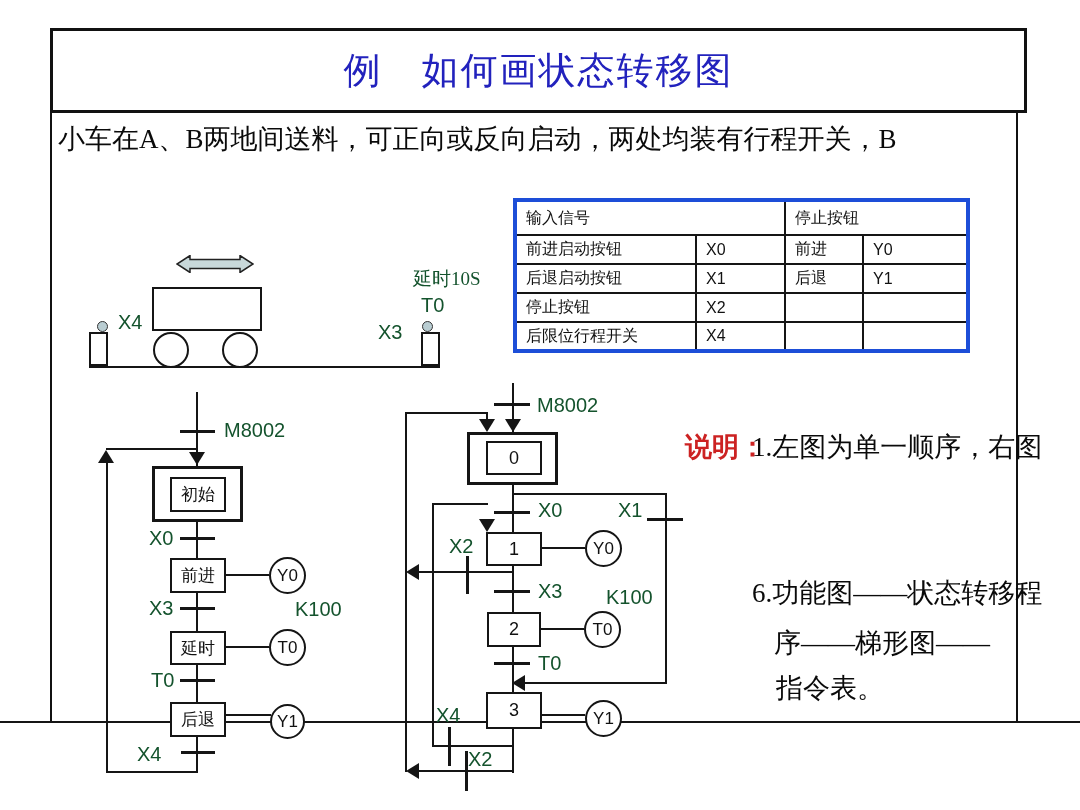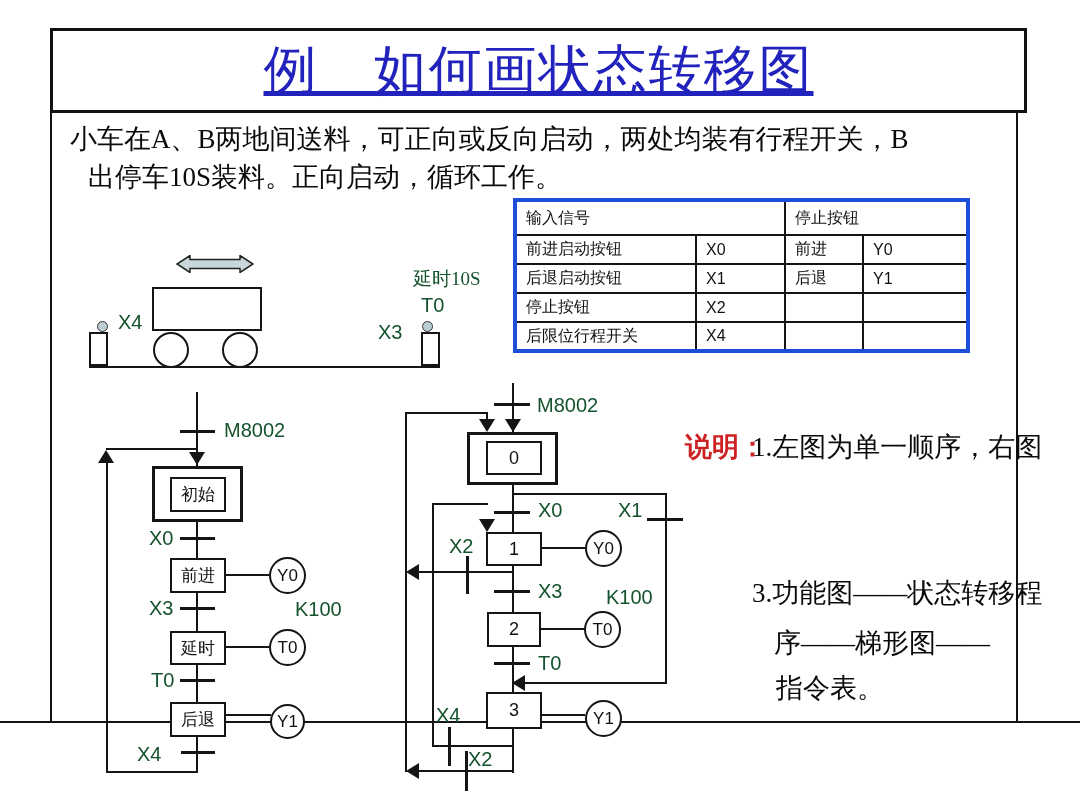--- a/index.html
+++ b/index.html
@@ -33,21 +33,21 @@
   .arr-u { position:absolute; width:0; height:0;
     border-left:8px solid transparent; border-right:8px solid transparent; border-bottom:13px solid #151515; }
   .arr-l { position:absolute; width:0; height:0;
     border-top:8px solid transparent; border-bottom:8px solid transparent; border-right:13px solid #151515; }
 
   #title-box {
     position:absolute; left:50px; top:28px; width:977px; height:85px;
     border:3px solid #111; background:#fff;
     display:flex; align-items:center; justify-content:center;
   }
-  #title-box span { font-size:53px; letter-spacing:2px; color:#2222bd;text-decoration:underline; }
+  #title-box span { font-size:37px; letter-spacing:2px; color:#2222bd; }
   #body-box {
     position:absolute; left:50px; top:113px; width:968px; height:610px;
     border:2px solid #111; border-top:none; background:transparent;
   }
   .prob { position:absolute; font-size:27px; color:#0a0a0a; white-space:nowrap; }
 
   #io-table {
     position:absolute; left:513px; top:198px; width:453px;
     border-collapse:collapse; table-layout:fixed;
     font:16px "Liberation Serif","DejaVu Serif",serif;
@@ -69,22 +69,21 @@
 
 <div id="slide">
 
   <div id="title-box">
     <span style="color: rgb(34, 34, 189);">例　如何画状态转移图</span>
   </div>
 
   <div id="body-box"></div>
   <div class="ln" style="left:0;top:721px;width:1080px;height:2px"></div>
 
-  <div class="prob" style="left:70px;top:121px">小车在A、B两地间送料，可正向或反向启动，两处均装有行程开关，B</div>
-  <div class="prob" style="left:88px;top:159px">出停车10S装料。正向启动，循环工作。</div>
+  <div class="prob" style="left:58px;top:121px">小车在A、B两地间送料，可正向或反向启动，两处均装有行程开关，B</div>
 
   <svg class="abs" style="left:176px;top:255px" width="78" height="18">
     <polygon points="14,4.5 14,0.5 1,9 14,17.5 14,13.5 64,13.5 64,17.5 77,9 64,0.5 64,4.5" fill="#c8d8da" stroke="#222" stroke-width="1.5"></polygon>
   </svg>
   <div class="abs" style="left:152px;top:287px;width:110px;height:44px;border:2px solid #151515;background:#fff"></div>
   <div class="circle" style="left:153px;top:332px;width:36px;height:36px"></div>
   <div class="circle" style="left:222px;top:332px;width:36px;height:36px"></div>
   <div class="ln" style="left:89px;top:366px;width:351px;height:2px"></div>
   <div class="post" style="left:89px;top:332px;width:19px;height:34px"></div>
   <div class="post" style="left:421px;top:332px;width:19px;height:34px"></div>
@@ -213,17 +212,17 @@
   <div class="ln" style="left:448px;top:727px;width:3px;height:39px"></div>
   <div class="lbl" style="left:436px;top:704px">X4</div>
   <div class="ln" style="left:414px;top:770px;width:100px;height:2px"></div>
   <div class="arr-l" style="left:406px;top:763px"></div>
   <div class="ln" style="left:465px;top:751px;width:3px;height:40px"></div>
   <div class="lbl" style="left:468px;top:748px">X2</div>
   <div class="ln" style="left:405px;top:412px;width:2px;height:360px"></div>
 
   <div id="note-heading" style="left: 685px; top: 429px; color: rgb(204, 34, 34);">说明：</div>
   <div class="note-line" style="left:752px;top:429px">1.左图为单一顺序，右图</div>
-  <div class="note-line" style="left:752px;top:575px">3.功能图——状态转移程</div>
+  <div class="note-line" style="left:752px;top:575px">6.功能图——状态转移程</div>
   <div class="note-line" style="left:776px;top:670px">指令表。</div>
   <div class="note-line" style="left:774px;top:625px">序——梯形图——</div>
 
 </div>
 
 </body></html>

